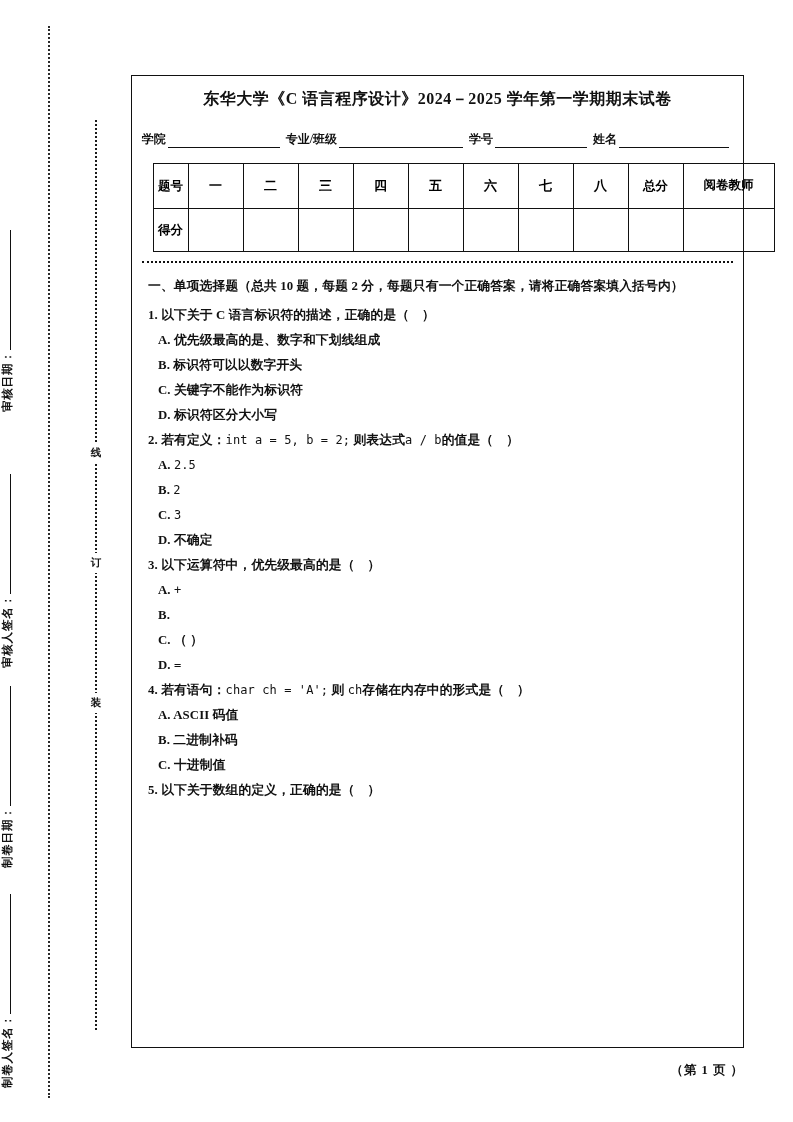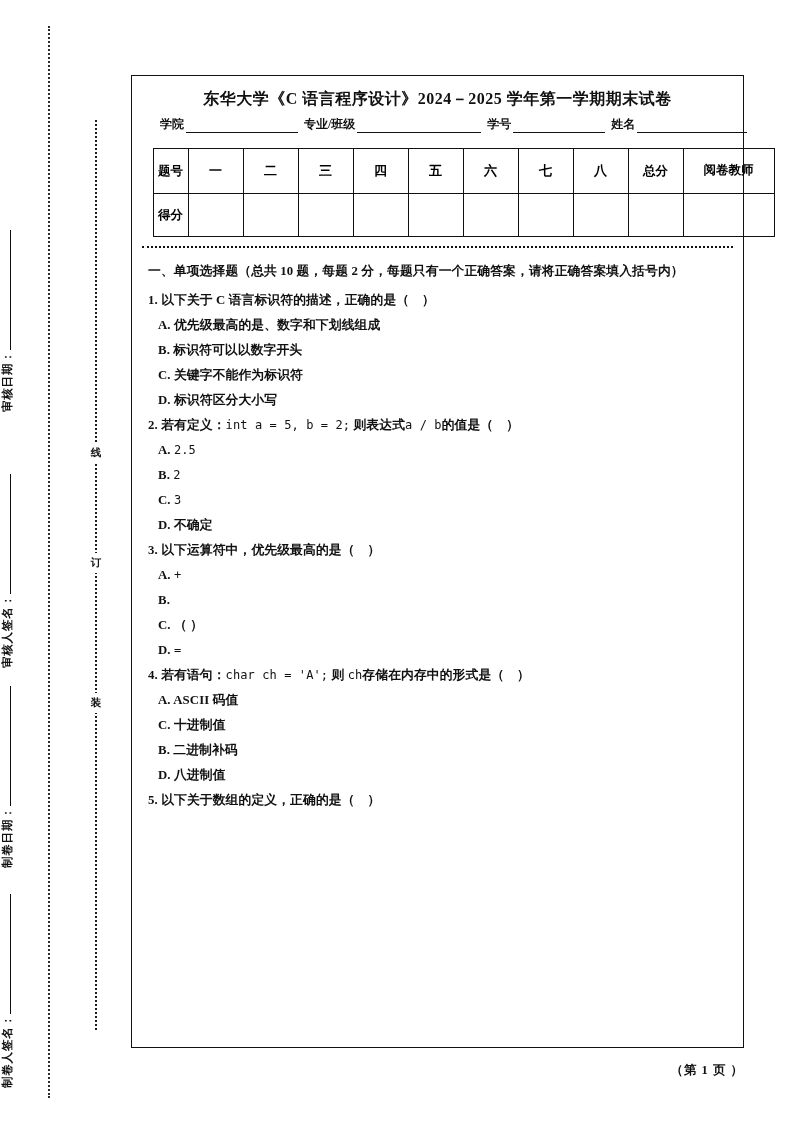--- a/index.html
+++ b/index.html
@@ -92,27 +92,28 @@
     text-align: center;
     font-size: 16px;
     font-weight: 700;
     letter-spacing: 0.5px;
     margin-top: 13px;
     white-space: nowrap;
     font-family: "Liberation Serif", "DejaVu Serif", serif;
   }
 
   .idline {
-    margin: 6px 0 0 0;
+    margin: 21px 0 0 0;
     padding: 0 14px 0 28px;
     display: flex;
     align-items: flex-end;
     font-size: 12px;
     font-weight: 700;
     white-space: nowrap;
+    justify-content: flex-end;
   }
   .idline .lbl { flex: 0 0 auto; padding-right: 2px; }
   .idline .blank {
     flex: 1 1 auto;
     border-bottom: 1.2px solid #111;
     height: 13px;
     margin-right: 6px;
   }
   .idline .blank.w1 { flex: 0 0 112px; }
   .idline .blank.w2 { flex: 0 0 124px; }
@@ -356,31 +357,27 @@
       <span>4.</span>
       <span>若有语句：</span><span class="mono">char ch = 'A';</span>
       <span>则</span>
       <span class="mono">ch</span><span>存储在内存中的形式是（　）</span>
     </div>
     <div class="opt">
       <span>A.</span>
       <span>ASCII 码值</span>
     </div>
     <div class="opt">
+      <span>B.</span>
+      <span>二进制补码</span>
+    </div>
+    <div class="opt">
       <span>C.</span>
       <span>十进制值</span>
     </div>
-    <div class="opt">
-      <span>B.</span>
-      <span>二进制补码</span>
-    </div>
-    <div class="opt">
-      <span>D.</span>
-      <span>八进制值</span>
-    </div>
 
     <div class="q">
       <span>5.</span>
       <span>以下关于数组的定义，正确的是（　）</span>
     </div>
 
   </div>
 </div>
 
 <div class="footer">（第 1 页 ）</div>

